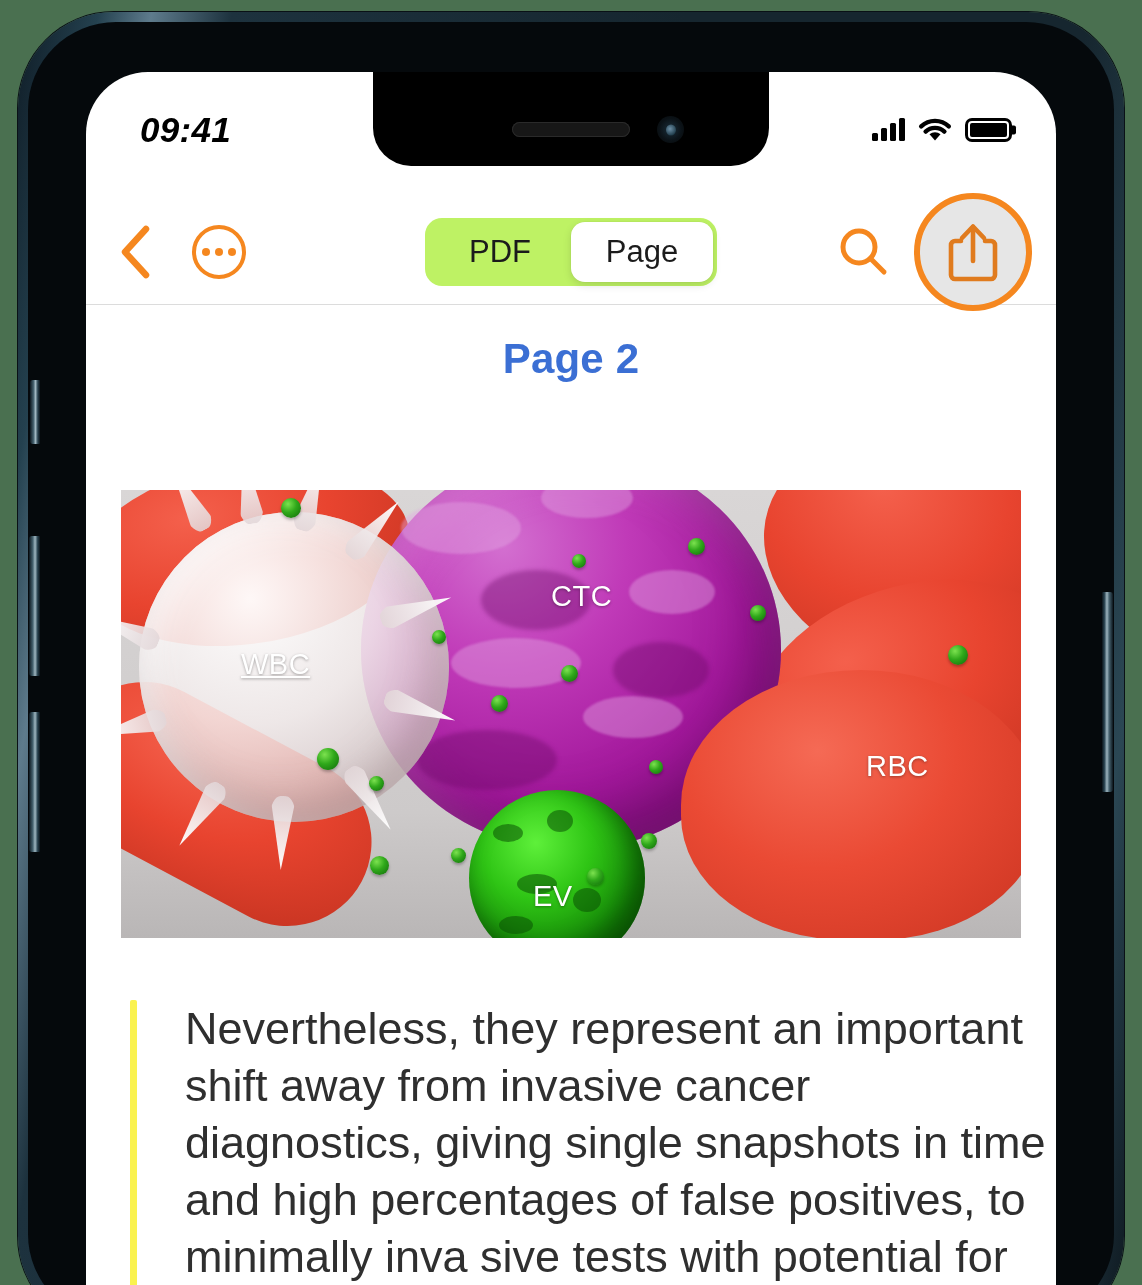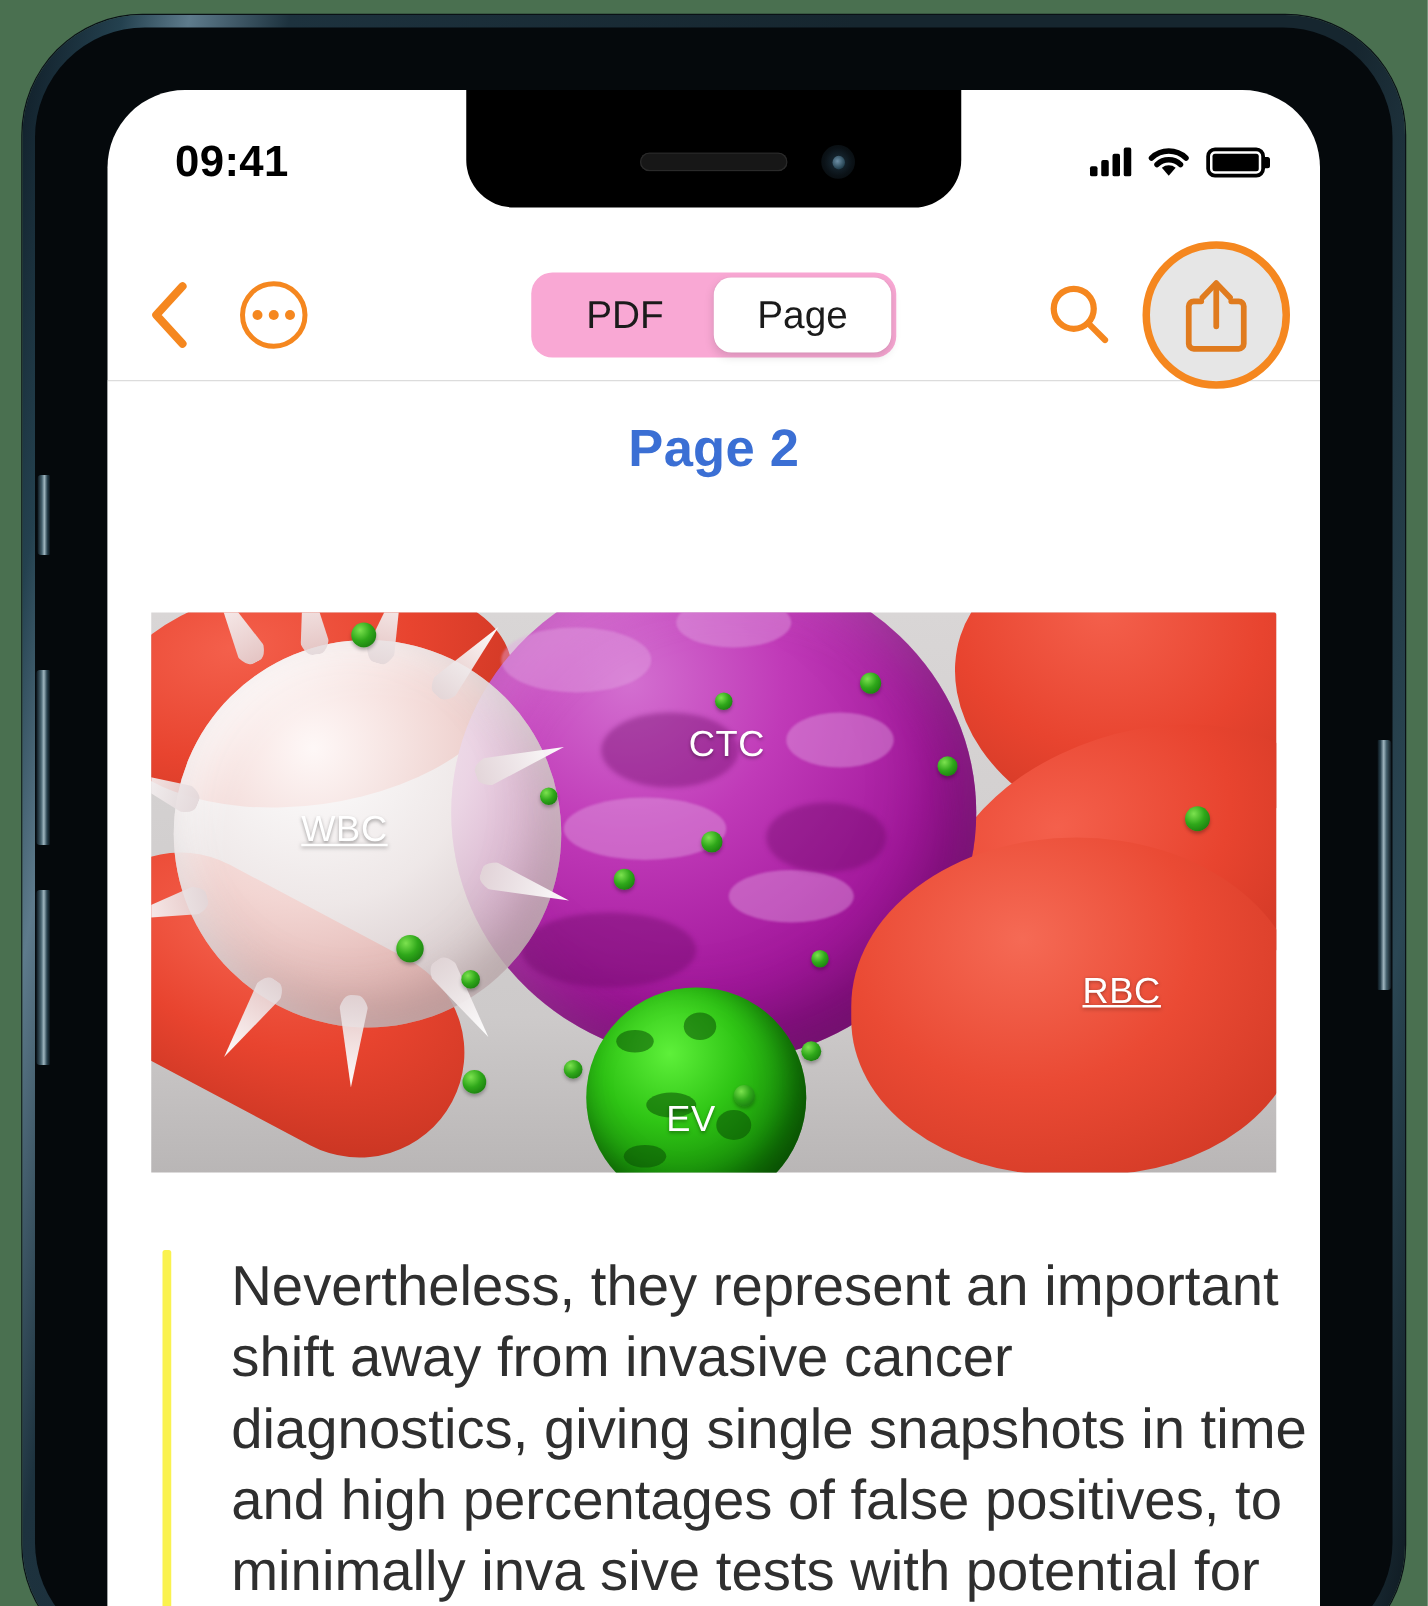--- a/index.html
+++ b/index.html
@@ -81,20 +81,21 @@
     width: 10px; height: 11px; border-radius: 50%;
     background: radial-gradient(circle at 40% 40%, #6d8fa6, #23404f 70%, #0c1519);
   }
 
   
   .status-bar {
     position: absolute; top: 0; left: 0; right: 0; height: 94px;
     display: flex; align-items: center; justify-content: space-between;
     padding: 22px 44px 0 54px;
     z-index: 30;
+    font-style: italic;
   }
   .status-time {
     font-size: 35px; font-weight: bold; color: #000;
     letter-spacing: 0.3px;
   }
   .status-right { display: flex; align-items: center; gap: 13px; }
   .signal { display: flex; align-items: flex-end; gap: 3px; height: 22px; }
   .signal i { display: block; width: 6px; background: #000; border-radius: 1.5px; }
   .signal i:nth-child(1){height: 8px;}
   .signal i:nth-child(2){height: 13px;}
@@ -126,21 +127,21 @@
     width: 54px; height: 54px; border-radius: 50%;
     border: 4px solid #F5871F;
     display: flex; align-items: center; justify-content: center; gap: 5px;
     cursor: pointer;
   }
   .more-circle span { width: 8px; height: 8px; border-radius: 50%; background: #F5871F; }
 
   .segmented {
     position: absolute; left: 50%; transform: translateX(-50%);
     display: flex; 
-    background: #f9a8d4;
+    background: #bef264;
     border-radius: 17px;
     padding: 4px;
     height: 68px;
     width: 292px;
   }
   .seg-item {
     flex: 1; height: 100%;
     display: flex; align-items: center; justify-content: center;
     font-size: 31px; color: #1b1b1b; border-radius: 14px;
     cursor: pointer;
@@ -403,21 +404,21 @@
         <div class="dot" style="left:248px; top:286px; width:15px; height:15px;"></div>
         <div class="dot" style="left:370px; top:205px; width:17px; height:17px;"></div>
         <div class="dot" style="left:528px; top:270px; width:14px; height:14px;"></div>
         <div class="dot" style="left:249px; top:366px; width:19px; height:19px;"></div>
         <div class="dot" style="left:330px; top:358px; width:15px; height:15px;"></div>
         <div class="dot" style="left:520px; top:343px; width:16px; height:16px;"></div>
         <div class="dot" style="left:466px; top:378px; width:17px; height:17px;"></div>
 
         <div class="fig-label" style="left:120px; top:158px;text-decoration:underline;">WBC</div>
         <div class="fig-label" style="left:430px; top:90px;">CTC</div>
-        <div class="fig-label" style="left:745px; top:287px;text-decoration:underline;">RBC</div>
+        <div class="fig-label" style="left:745px; top:260px;">RBC</div>
         <div class="fig-label" style="left:412px; top:390px;">EV</div>
       </div>
 
       <div class="quote-block">
         <div class="quote-bar"></div>
         <div class="quote-text">Nevertheless, they represent an important shift away from invasive cancer diagnostics, giving single snapshots in time and high percentages of false positives, to minimally inva sive tests with potential for improved</div>
       </div>
     </div>
 
   </div>

